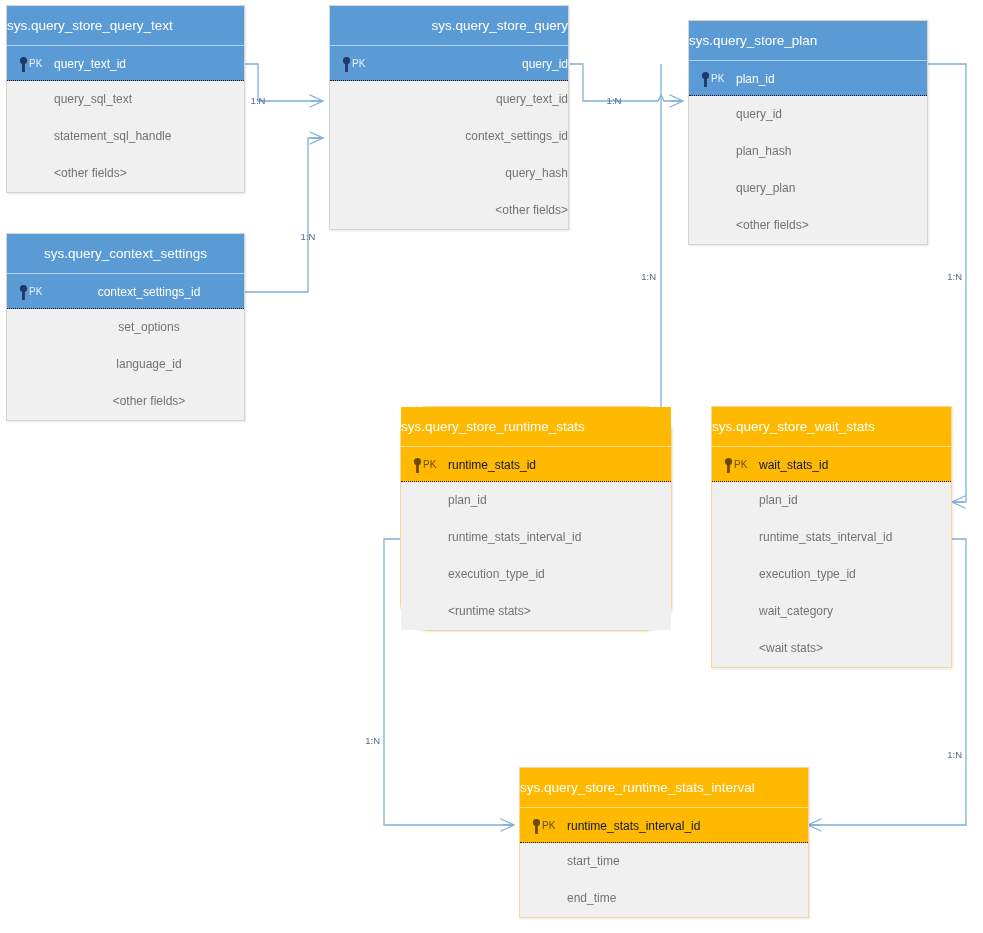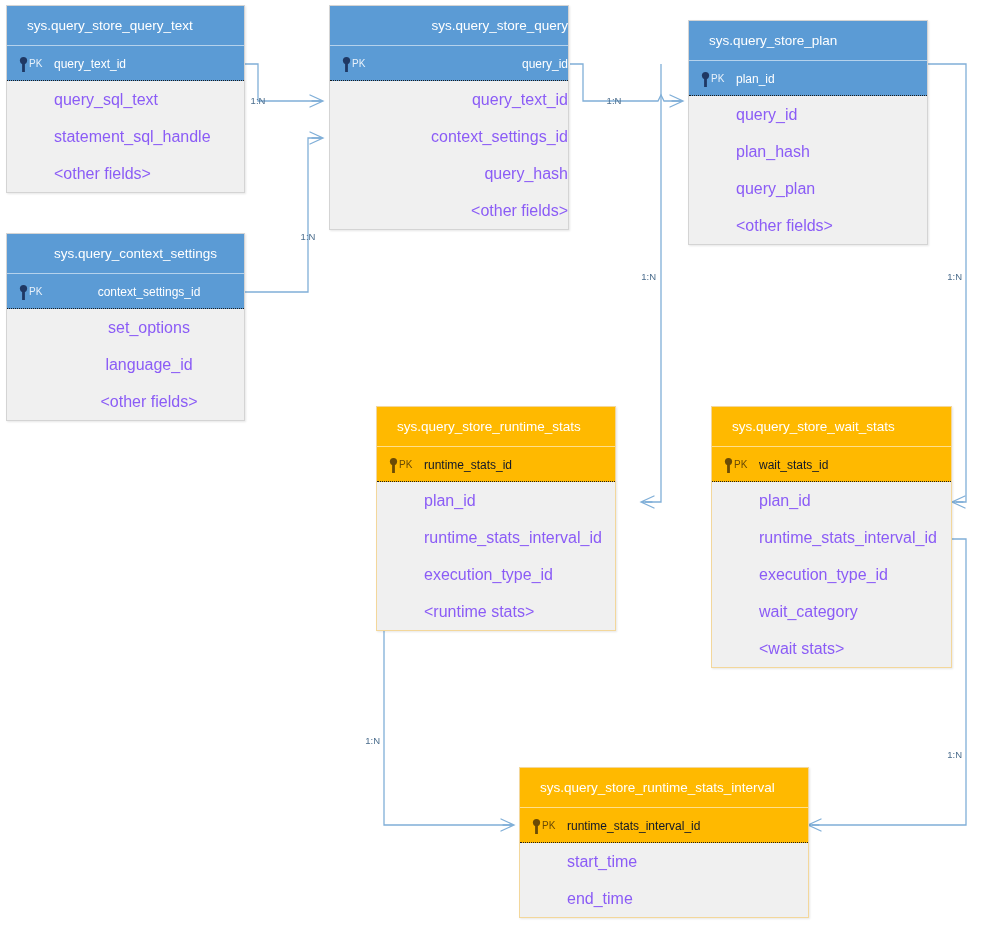--- a/index.html
+++ b/index.html
@@ -48,21 +48,21 @@
     position: absolute;
     box-sizing: border-box;
     background: #F0F0F0;
     border: 1px solid #D4D4D4;
     box-shadow: 1px 1px 2px rgba(0,0,0,0.10);
   }
   .ent-title {
     box-sizing: border-box;
     height: 39px;
     line-height: 39px;
-    padding-left: 20px;
+    padding-left: 0;
     font-size: 13.5px;
     color: #ffffff;
     white-space: nowrap;
     overflow: hidden;
   }
   .ent-pk {
     box-sizing: border-box;
     position: relative;
     height: 36px;
     line-height: 36px;
@@ -88,22 +88,22 @@
     left: 12px;
     top: 11px;
     width: 9px;
     height: 15px;
   }
   .ent-field {
     box-sizing: border-box;
     height: 37px;
     line-height: 37px;
     padding-left: 47px;
-    font-size: 16px;
-    color: #8b5cf6;
+    font-size: 12px;
+    color: #737373;
     white-space: nowrap;
   }
   .ent-body {
     background: #F0F0F0;
   }
   
   .theme-blue .ent-title { background: #5B9BD5; }
   .theme-blue .ent-pk    { background: #5B9BD5; }
   .theme-blue .pk-tag    { color: #E8F1FA; }
   
@@ -213,21 +213,21 @@
       <span class="pk-tag">PK</span>
       <span class="pk-name">context_settings_id</span>
     </div>
     <div class="ent-body">
       <div class="ent-field">set_options</div>
       <div class="ent-field">language_id</div>
       <div class="ent-field">&lt;other fields&gt;</div>
     </div>
   </div>
 
-  <div class="entity theme-orange" style="left:376px; top:406px; width:240px;">
+  <div class="entity theme-orange" style="left:400px; top:406px; width:272px;border-radius:28px;">
     <div class="ent-title">sys.query_store_runtime_stats</div>
     <div class="ent-pk">
       <svg class="key-icon" viewBox="0 0 9 15">
         <circle cx="4.5" cy="3.6" r="3.6" fill="#6B4B05"></circle>
         <rect x="3.1" y="5.5" width="2.8" height="9.5" fill="#6B4B05"></rect>
       </svg>
       <span class="pk-tag">PK</span>
       <span class="pk-name">runtime_stats_id</span>
     </div>
     <div class="ent-body">

